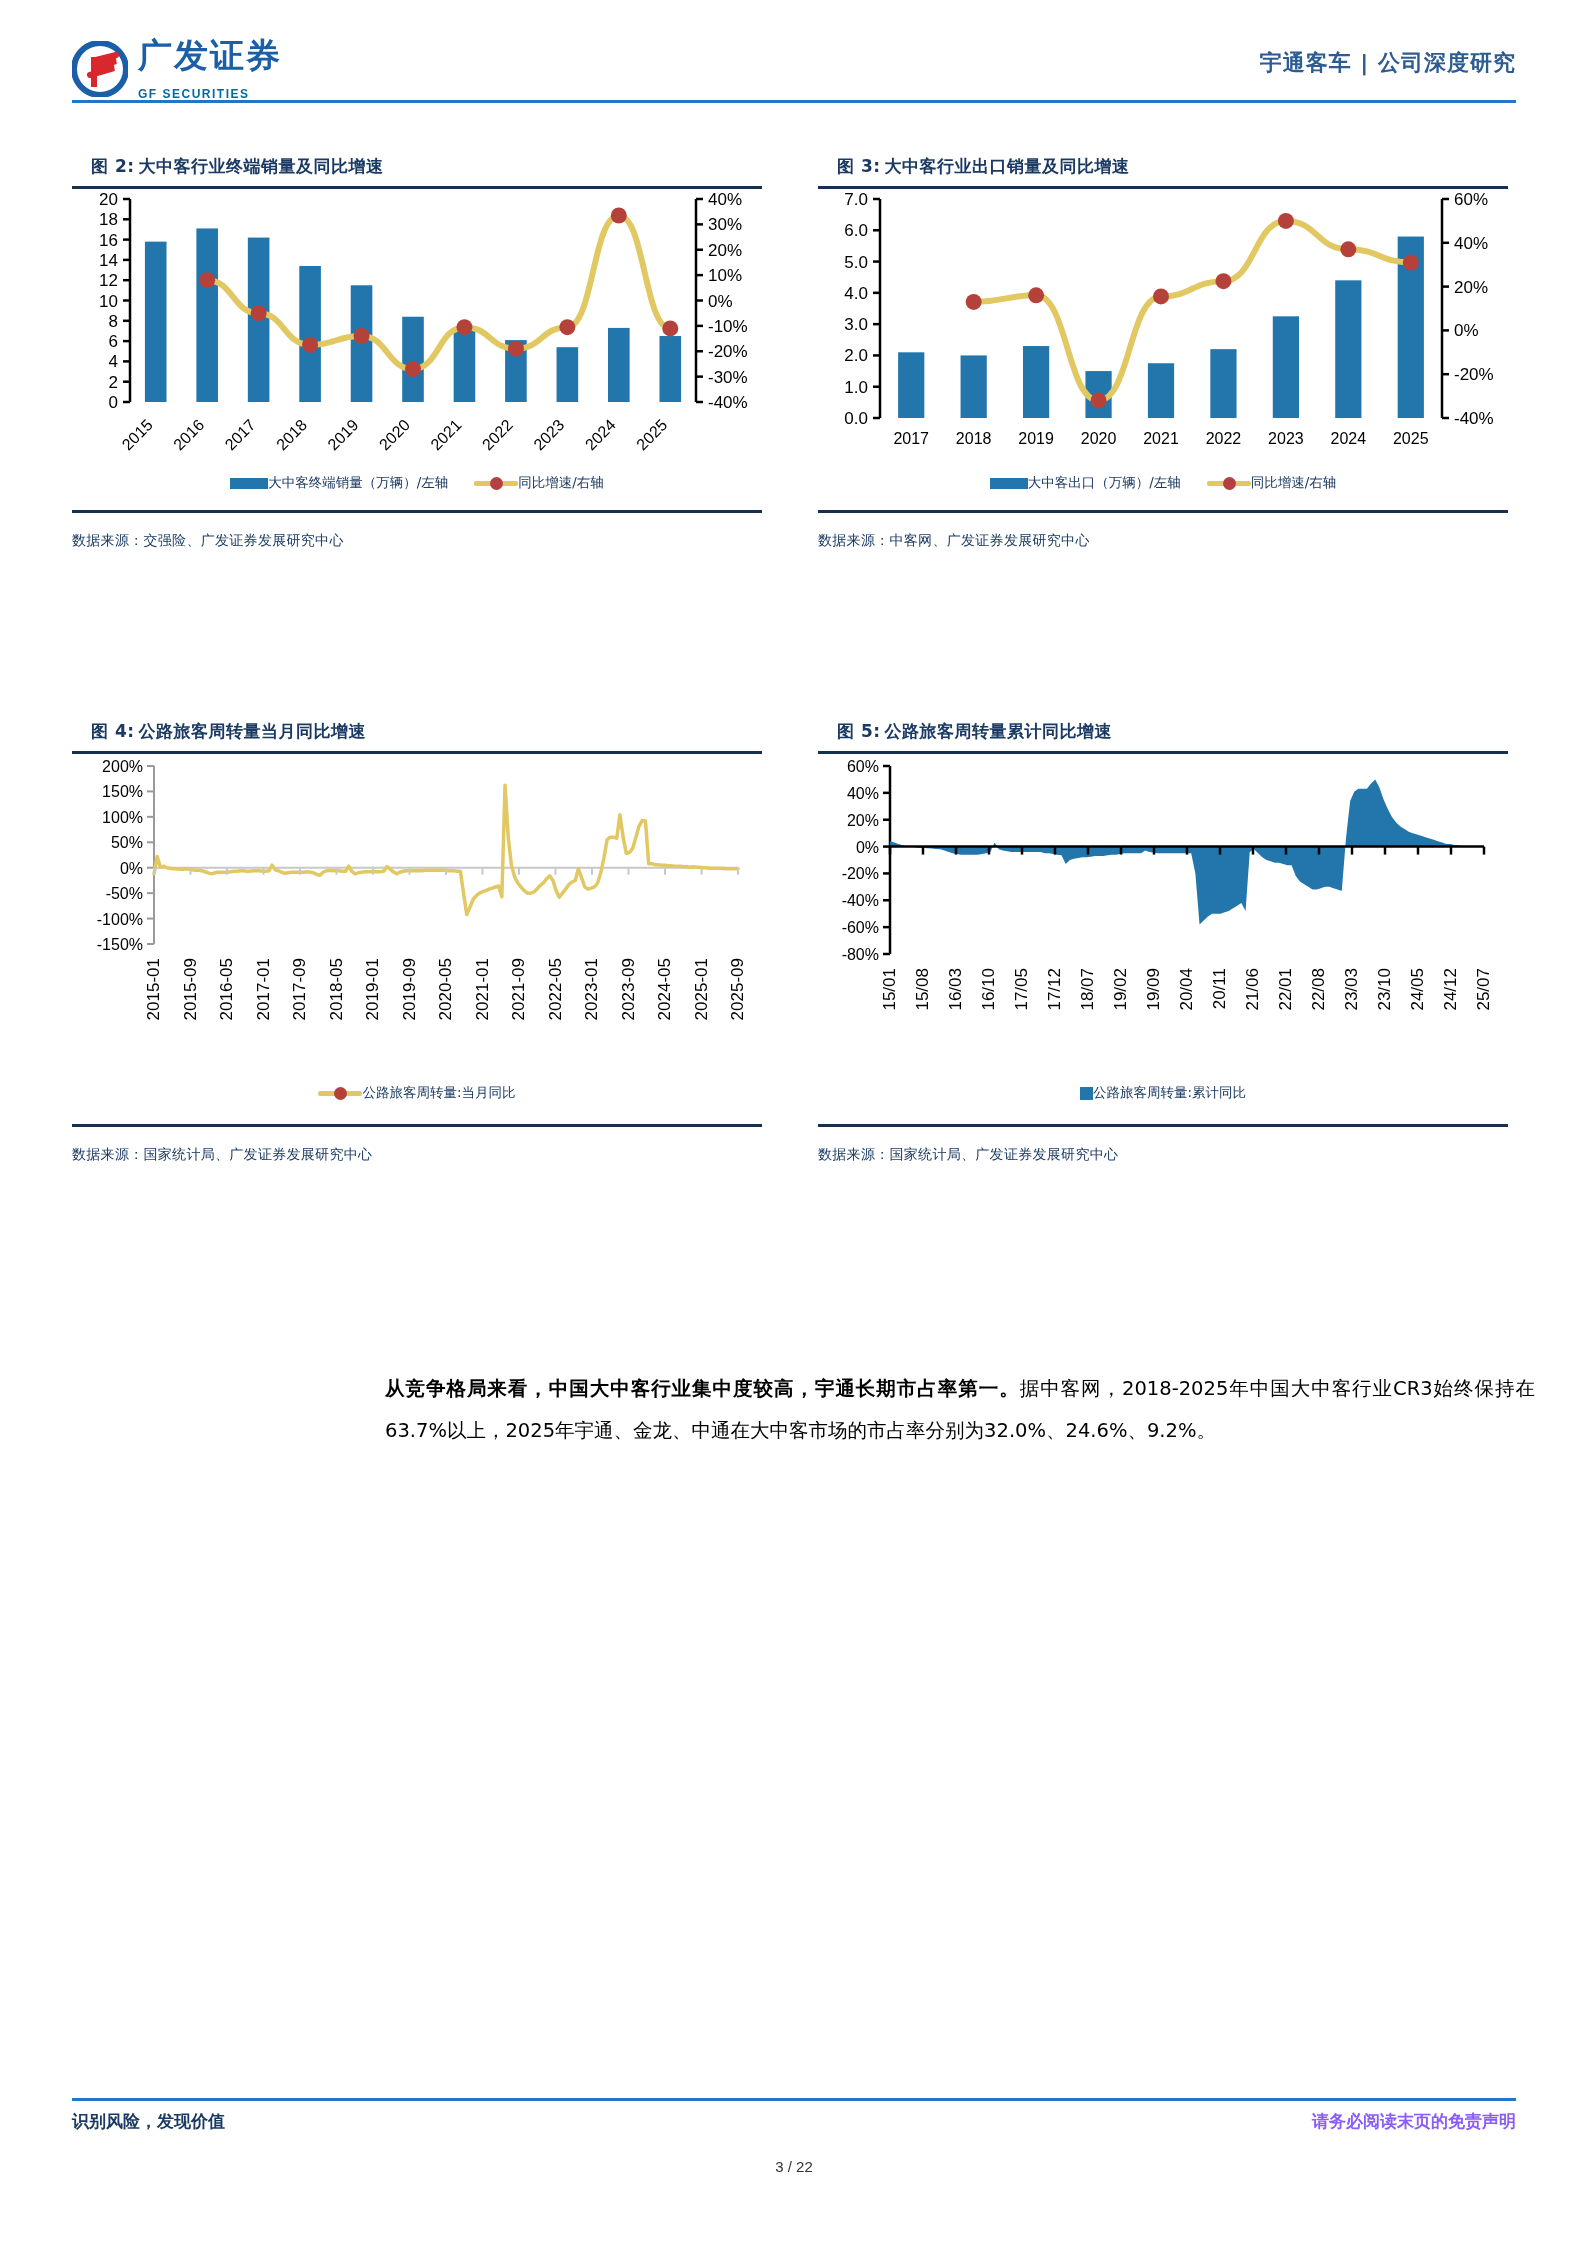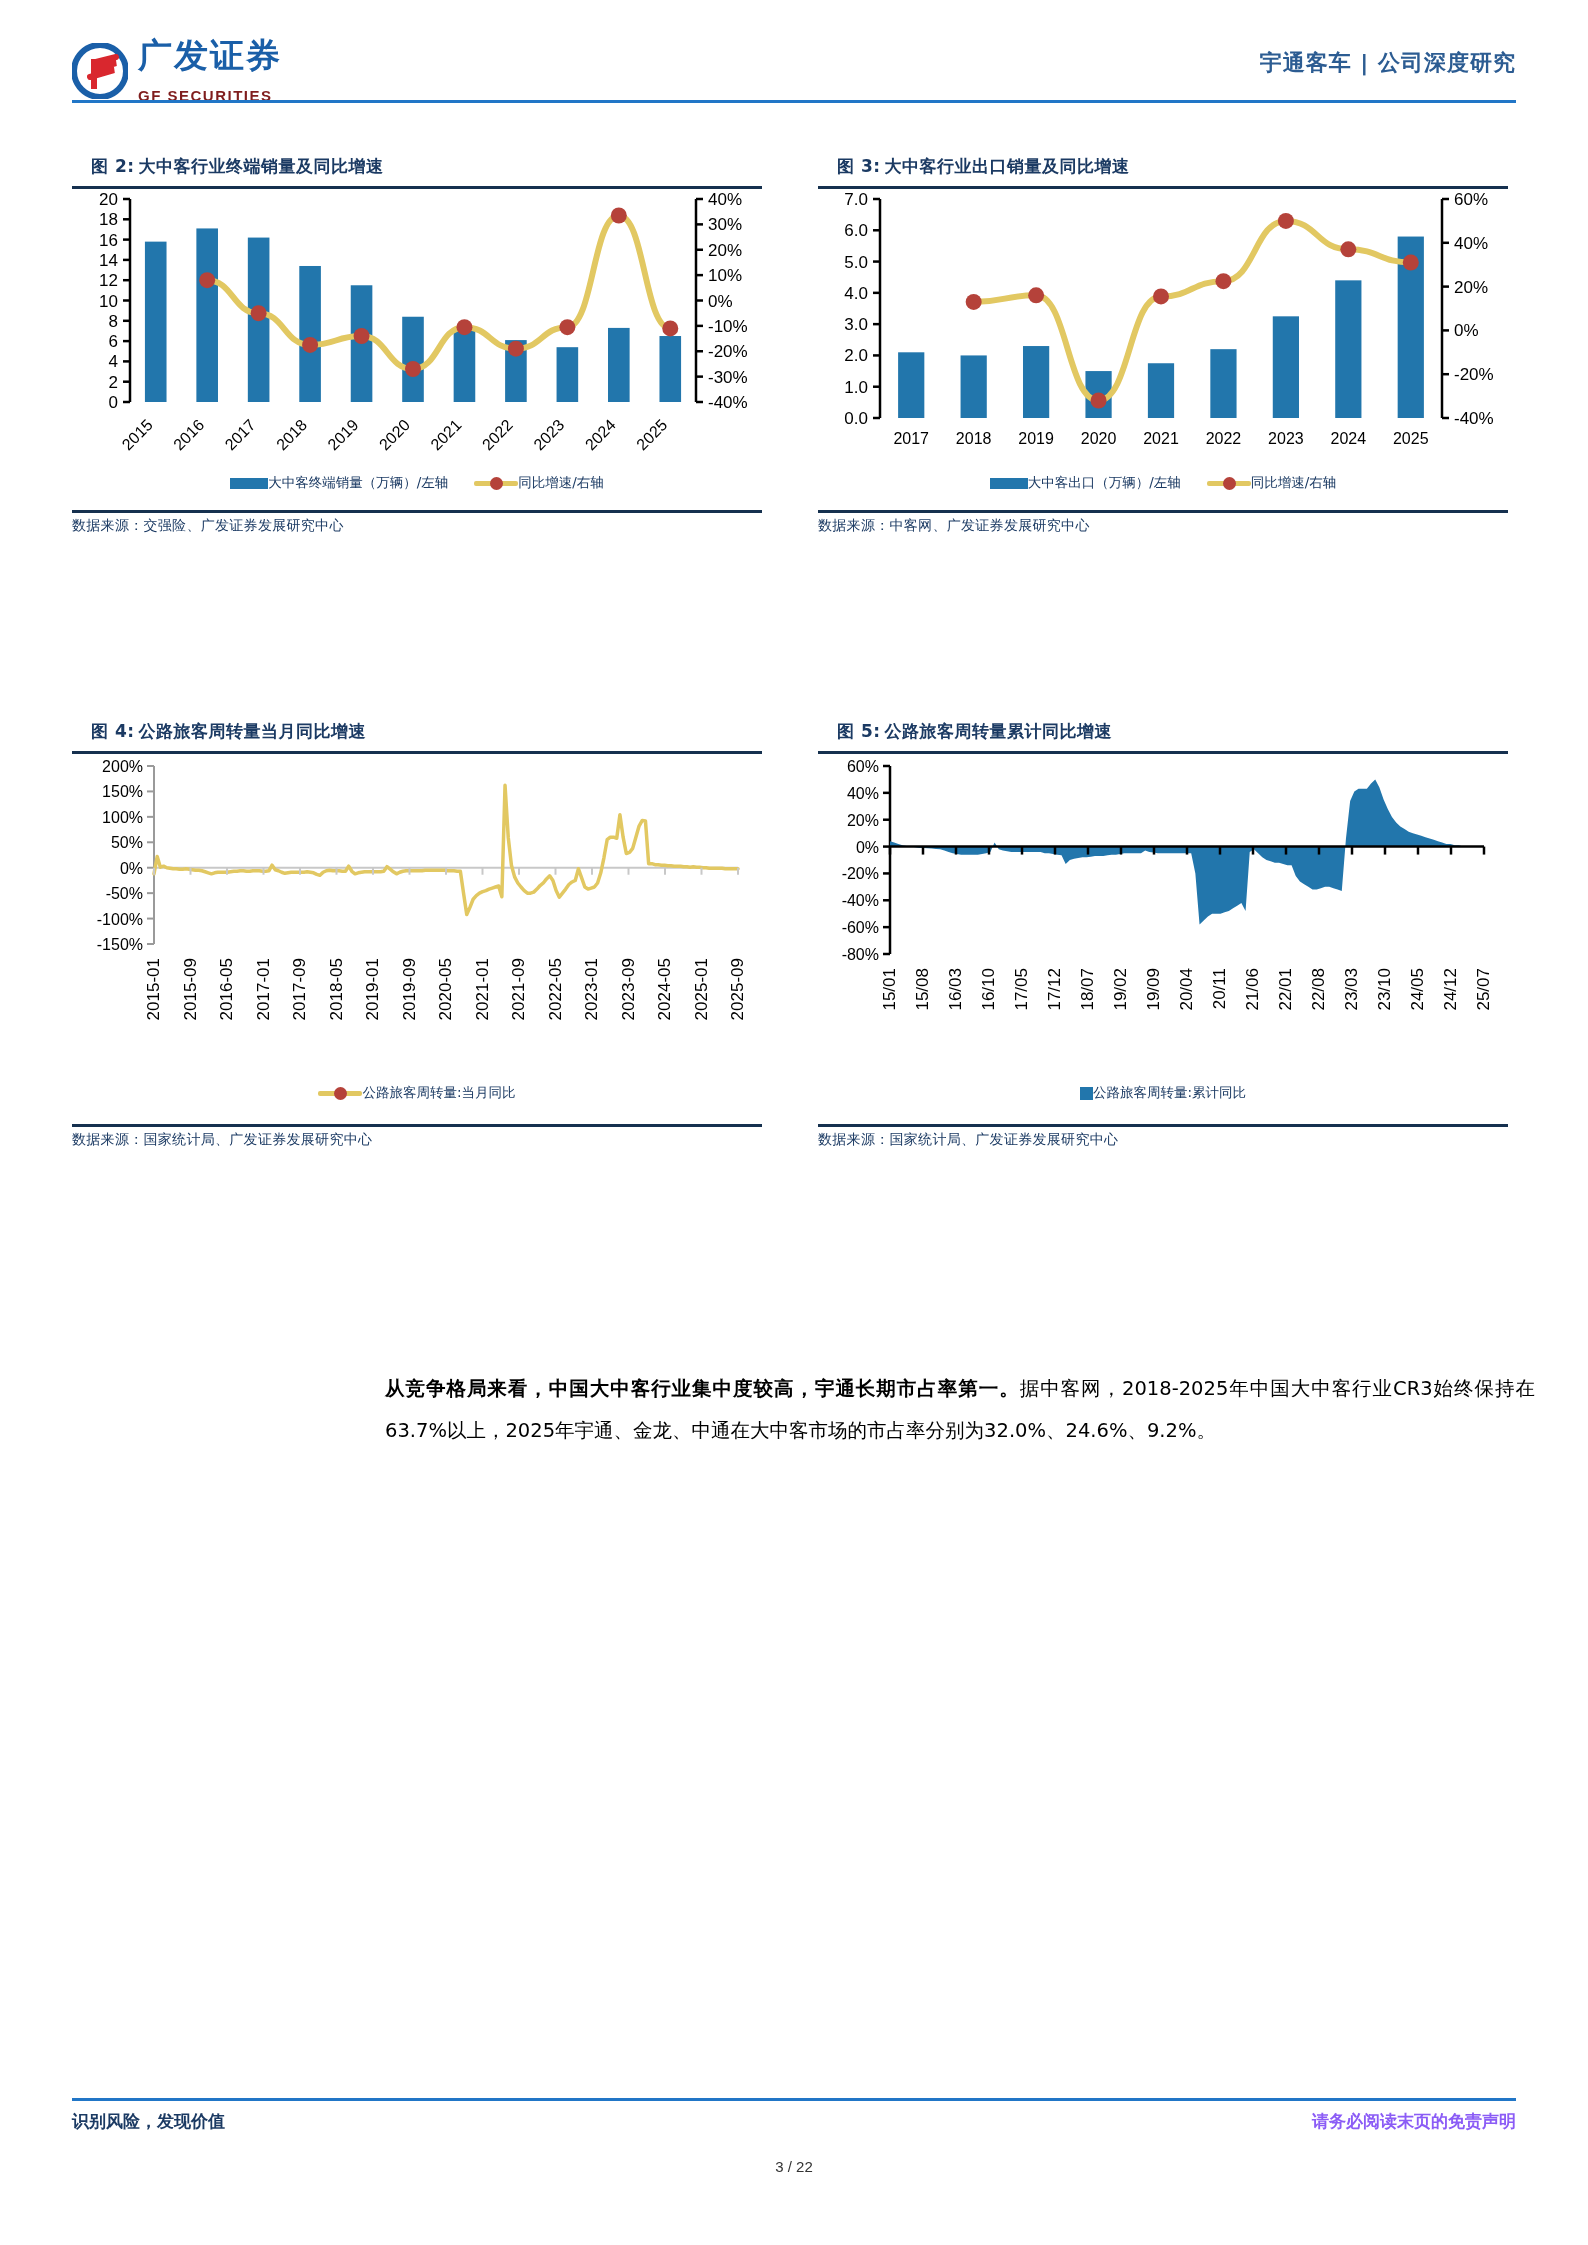--- a/index.html
+++ b/index.html
@@ -12,41 +12,41 @@
     overflow:hidden;
   }
   .page{position:relative;width:1588px;height:2245px;}
 
   
   .header{position:absolute;left:0;top:0;width:1588px;height:116px;}
   .logo{position:absolute;left:72px;top:38px;display:flex;align-items:center;gap:10px;}
   .logo-mark{width:56px;height:56px;position:relative;}
   .logo-text{display:flex;flex-direction:column;line-height:1;}
   .logo-cn{font-family:"DejaVu Sans",sans-serif;font-weight:bold;font-size:34px;color:#1a5fa8;letter-spacing:2px;}
-  .logo-en{font-family:"Liberation Sans",sans-serif;font-weight:bold;font-size:15px;color:#7f1d1d;letter-spacing:1.5px;margin-top:16px;}
+  .logo-en{font-family:"Liberation Sans",sans-serif;font-weight:bold;font-size:12px;color:#0369a1;letter-spacing:1.5px;margin-top:16px;}
   .header-title{
     position:absolute;right:72px;top:48px;
     font-family:"DejaVu Sans",sans-serif;
     font-size:22px;color:#2c5c92;font-weight:bold;letter-spacing:1px;
   }
   .header-rule{position:absolute;left:72px;right:72px;top:100px;height:3px;background:#2176c7;}
 
   
   .fig{position:absolute;}
   .fig-title{
     font-family:"DejaVu Sans",sans-serif;
     font-weight:bold;font-size:17px;color:#1b3a63;
     letter-spacing:.5px;white-space:nowrap;margin-left:19px;
   }
   .fig-title .num{margin-right:4px;}
   .rule-top{height:3px;background:#16314f;margin-top:8px;}
   .rule-bottom{height:3px;background:#16314f;}
   .fig-source{
     font-family:Liberation Sans, sans-serif;
-    font-size:14px;color:#1b3a63;padding-top:4px;letter-spacing:.3px;
+    font-size:14px;color:#1b3a63;padding-top:19px;letter-spacing:.3px;
     white-space:nowrap;
   }
   .plot{position:relative;}
   .legend{
     display:flex;align-items:center;justify-content:center;gap:26px;
     font-family:"DejaVu Sans",sans-serif;font-size:13.5px;color:#1b3a63;
     white-space:nowrap;
   }
   .legend-item{display:flex;align-items:center;}
   .sw-bar{width:38px;height:11px;background:#2276ac;display:inline-block;}

